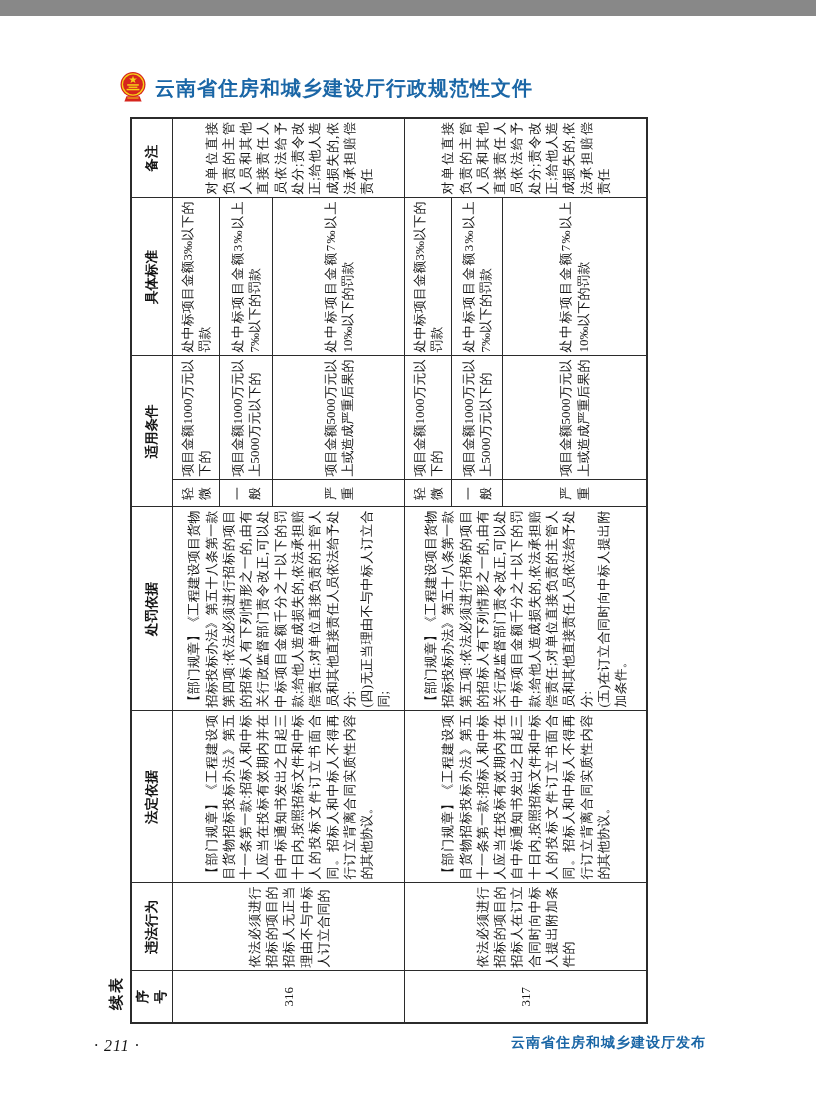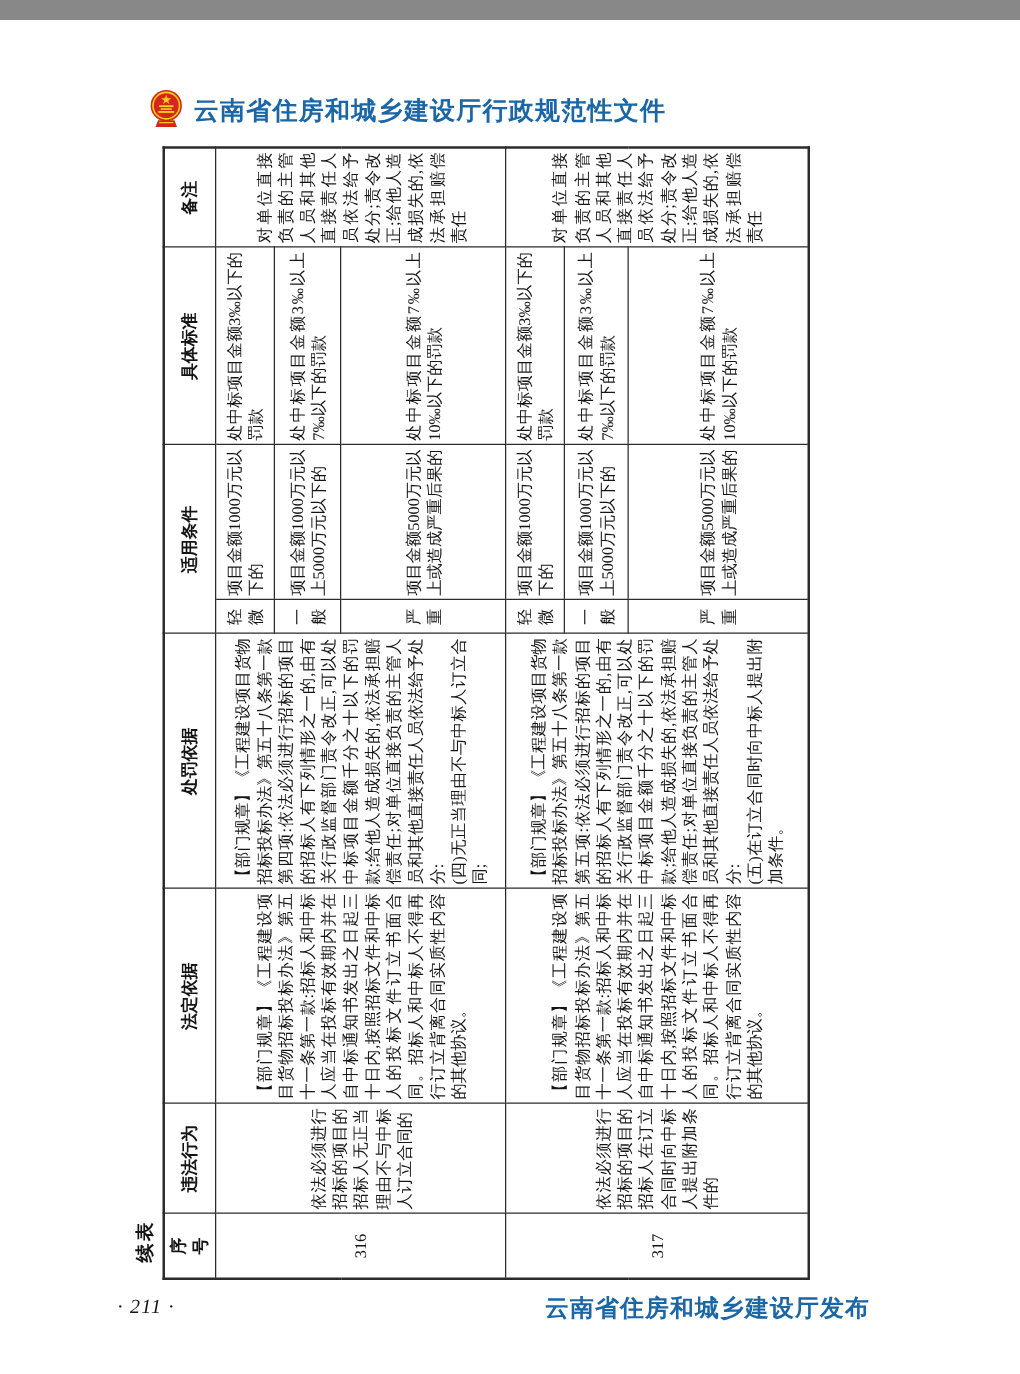--- a/index.html
+++ b/index.html
@@ -53,22 +53,22 @@
   tr.h-head{height:38px;}
   tr.h-light1{height:47px;}
   tr.h-mid1{height:53px;}
   tr.h-severe1{height:132px;}
   tr.h-light2{height:47px;}
   tr.h-mid2{height:51px;}
   tr.h-severe2{height:144px;}
   
   .page-number{position:absolute;left:94px;top:1021px;font-size:16px;letter-spacing:1px;font-style:italic;}
   .publisher{
-    position:absolute;right:120px;top:1018px;
-    font-size:19px;font-weight:bold;color:var(--accent-blue);letter-spacing:1px;
+    position:absolute;right:110px;top:1018px;
+    font-size:14px;font-weight:bold;color:var(--accent-blue);letter-spacing:1px;
   }
 </style>
 </head>
 <body>
 
 <div class="page">
 
   <div class="doc-header">
     <svg width="30" height="36" viewBox="0 0 30 36">
       <circle cx="15" cy="14.5" r="12.5" fill="#d6251d"></circle>

